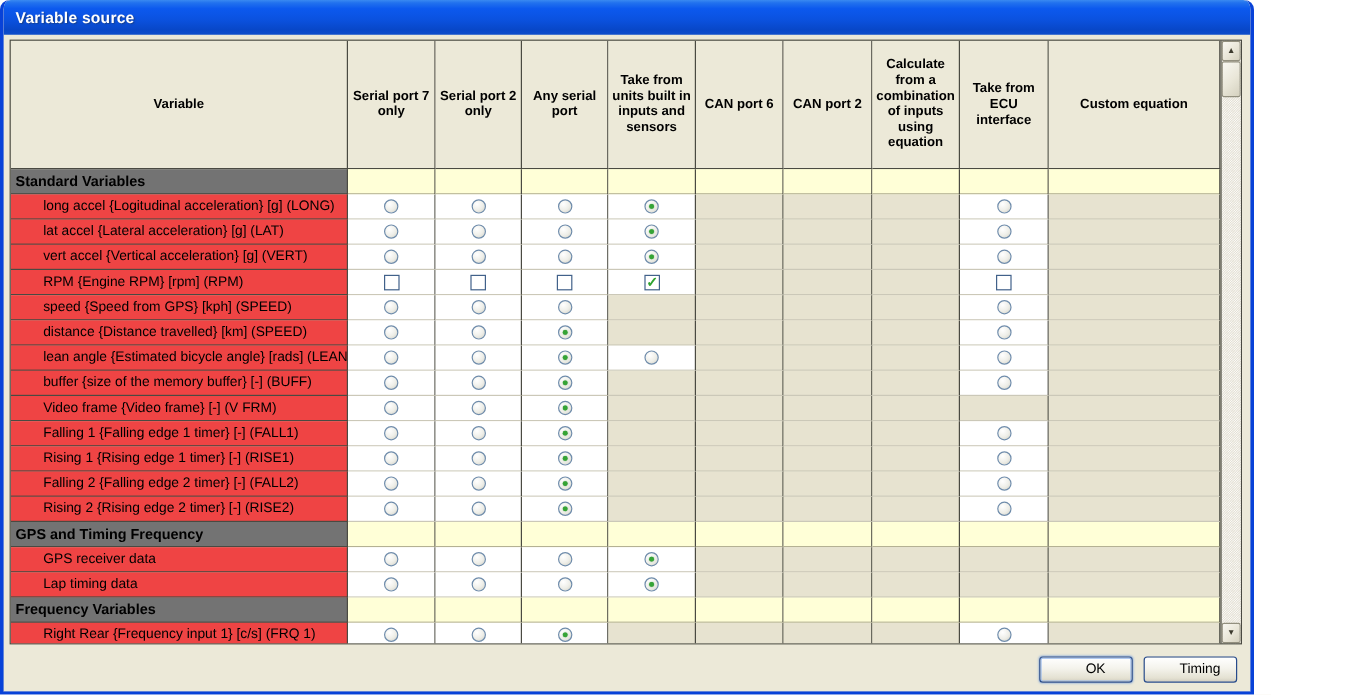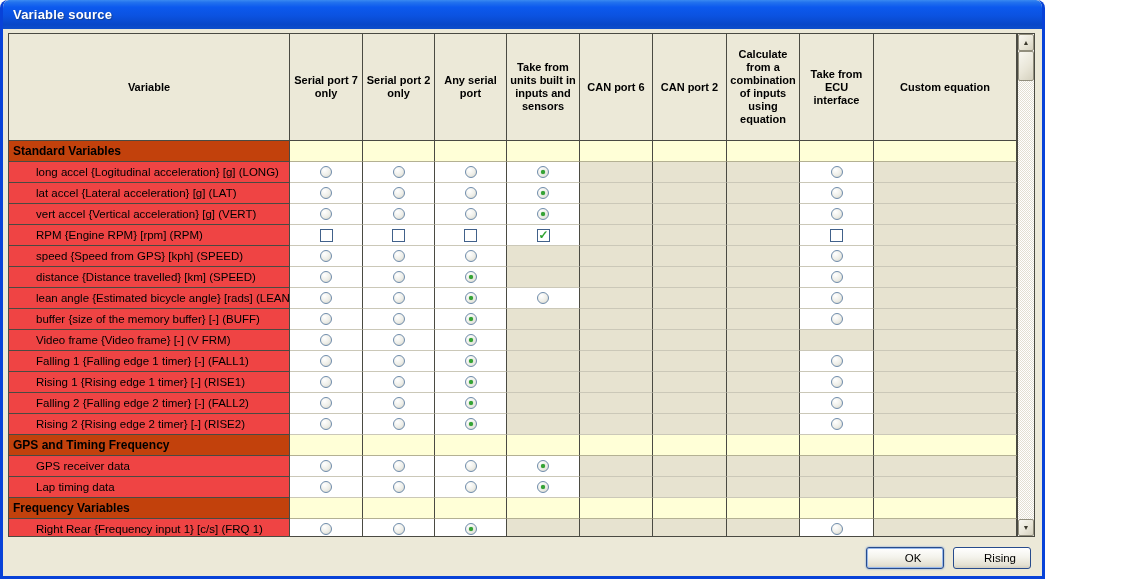--- a/index.html
+++ b/index.html
@@ -57,21 +57,21 @@
     border-right:1px solid #4a4a42;
     border-bottom:1px solid #4a4a42;
     display:flex; align-items:center;
     font-size:11.5px;
     padding-left:27px; color:#000;
     white-space:nowrap; overflow:hidden;
   }
   .lcell.section {
     font-weight:bold; font-size:12px;
     padding-left:4px;
-    background:#c2410c;
+    background:#737373;
   }
   .cell {
     background:#fff;
     border-right:1px solid #4a4a42;
     border-bottom:1px solid #cbc8b8;
     display:flex; align-items:center; justify-content:center;
   }
   .cell.none { background:#e7e3d0; }
   .cell.yellow { background:#ffffd7; border-bottom:1px solid #b4b193; }
 
@@ -497,16 +497,16 @@
         </div>
         <div class="scroll-thumb"></div>
         <div class="scroll-track"></div>
         <div class="scroll-btn">
           <span>▼</span>
         </div>
       </div>
     </div>
     <div class="footer">
       <button class="xp-btn default">OK</button>
-      <button class="xp-btn">Rising</button>
+      <button class="xp-btn">Timing</button>
     </div>
   </div>
 </div>
 
 </body></html>

